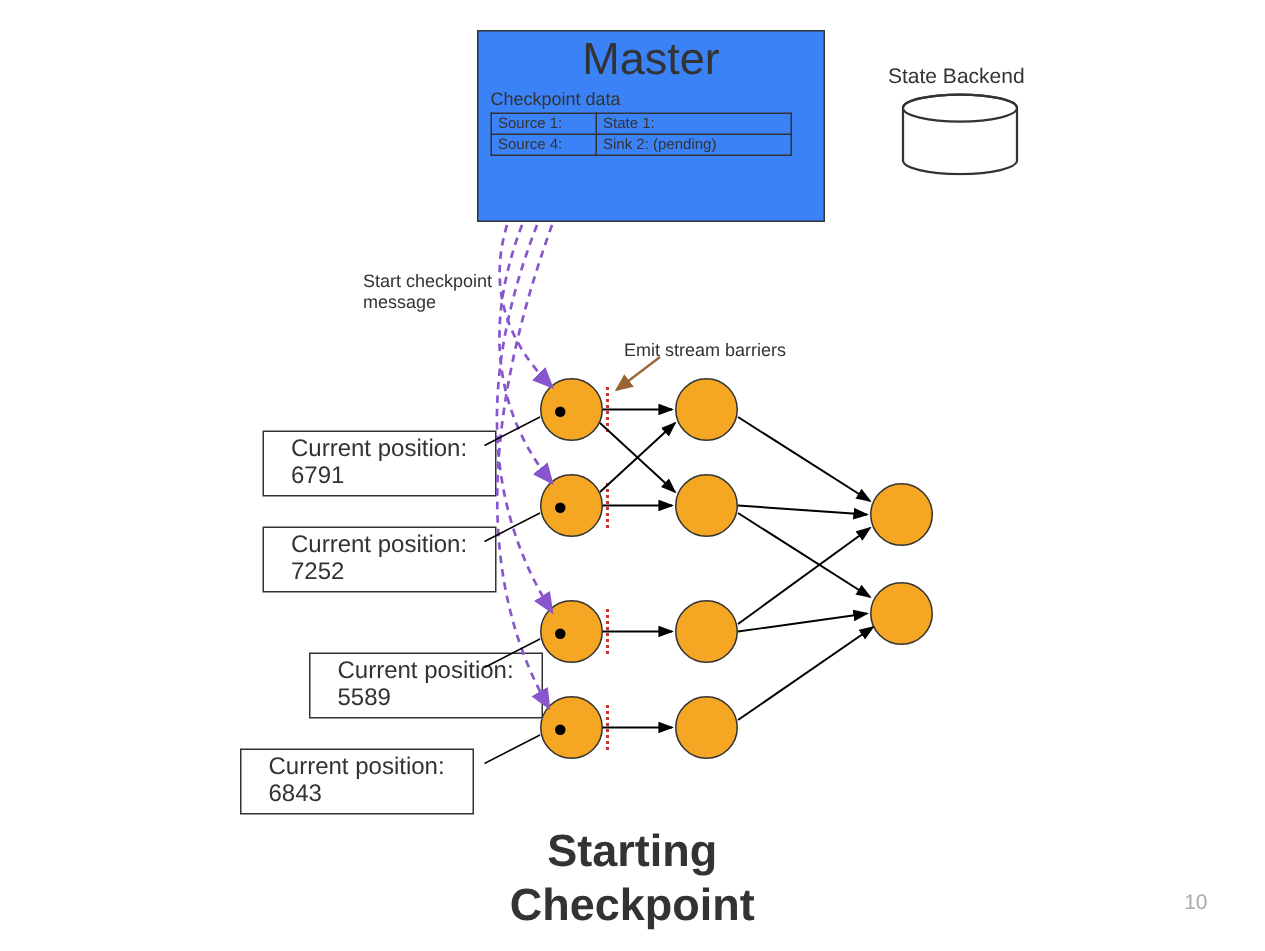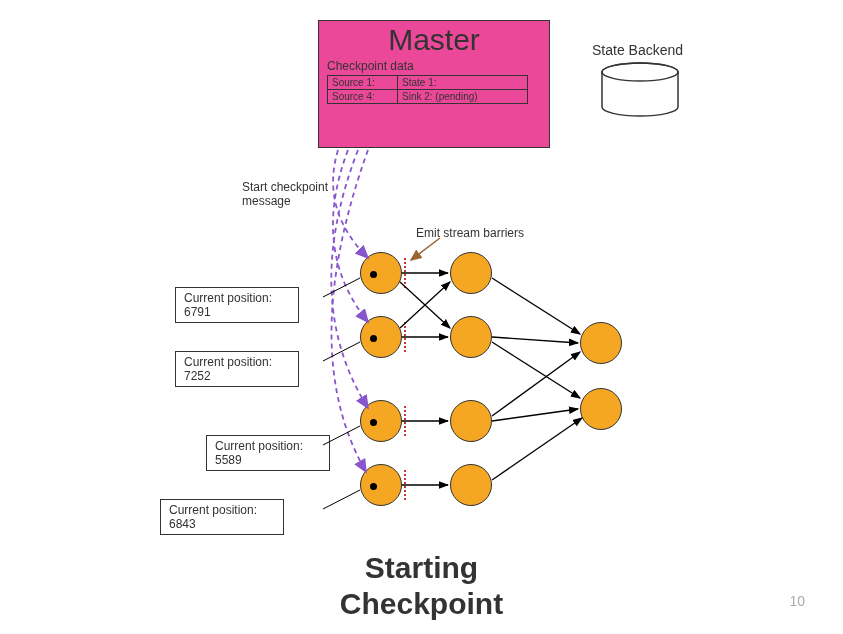--- a/index.html
+++ b/index.html
@@ -10,21 +10,21 @@
       font-family: Arial, sans-serif;
       position: relative;
       overflow: hidden;
     }
     .master-box {
       position: absolute;
       left: 318px;
       top: 20px;
       width: 232px;
       height: 128px;
-      background: #ec4899;
+      background: #3b82f6;
       border: 1.5px solid #333;
     }
     .master-title {
       text-align: center;
       font-size: 30px;
       font-weight: 400;
       color: #333;
       padding-top: 2px;
       padding-bottom: 2px;
     }
@@ -90,24 +90,24 @@
       height: 7px;
       background: #000;
       border-radius: 50%;
       left: 9px;
       top: 18px;
     }
     .position-box {
       position: absolute;
       border: 1px solid #333;
       background: #fff;
-      font-size: 12px;
-      padding: 3px 8px;
-      color: #333;
-      width: 124px;
+      font-size: 16px;
+      padding: 3px 18px;
+      color: #333;
+      width: 156px;
     }
     .page-title {
       position: absolute;
       left: 0;
       right: 0;
       top: 550px;
       text-align: center;
       font-size: 30px;
       color: #333;
       line-height: 1.2;

